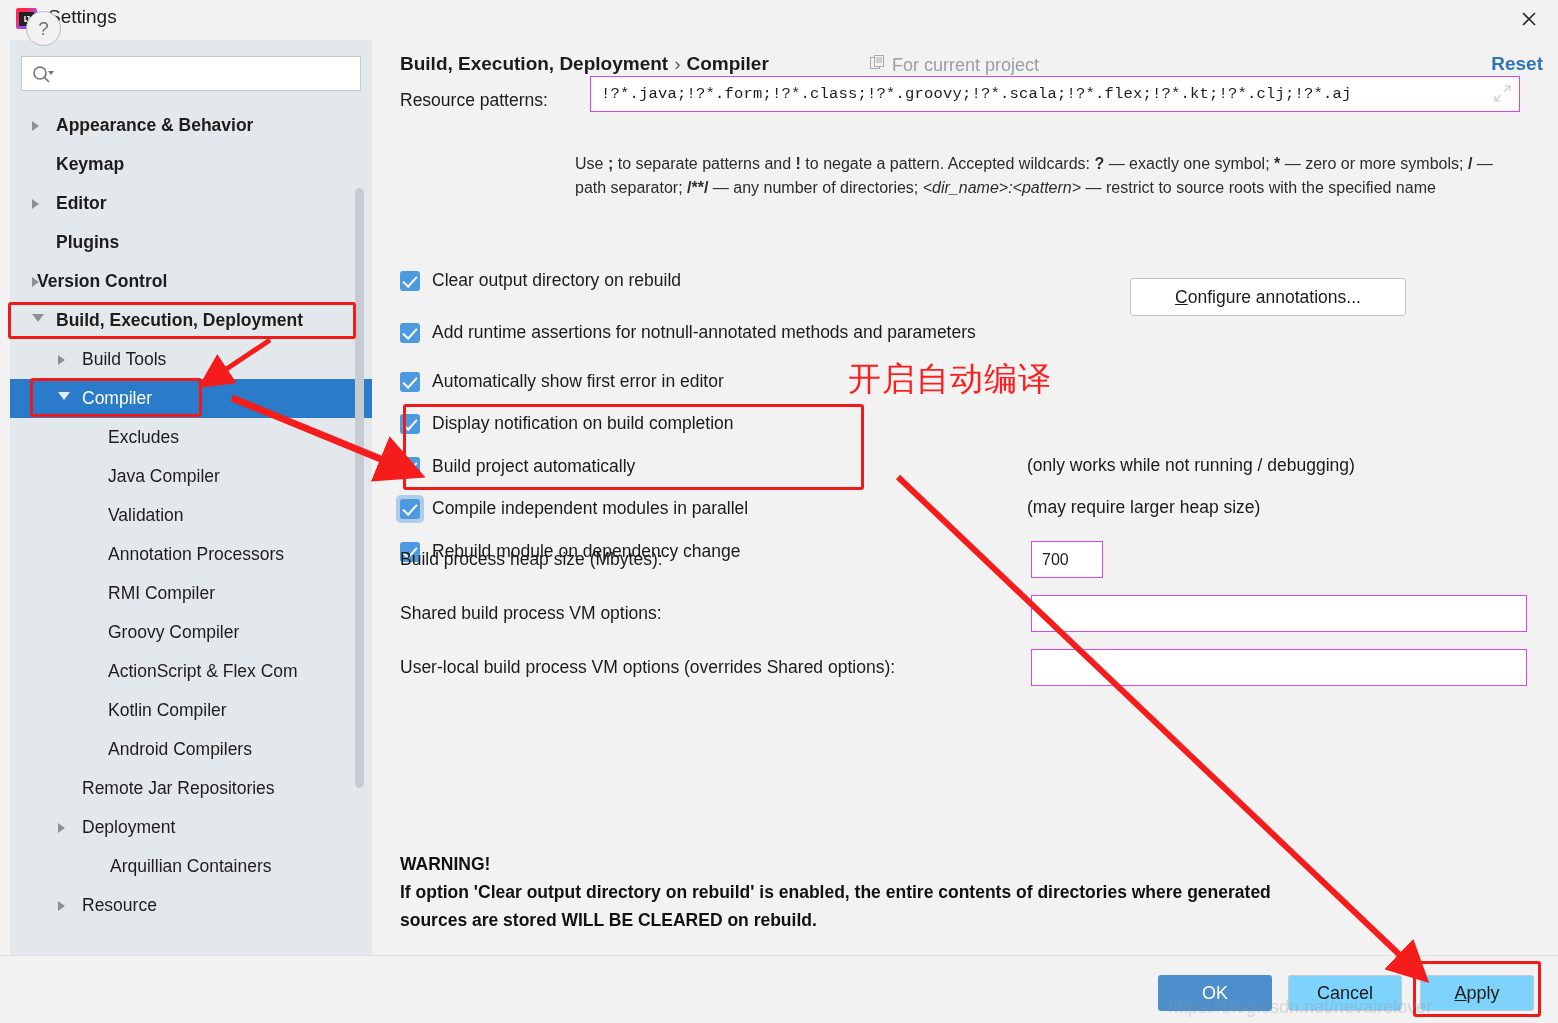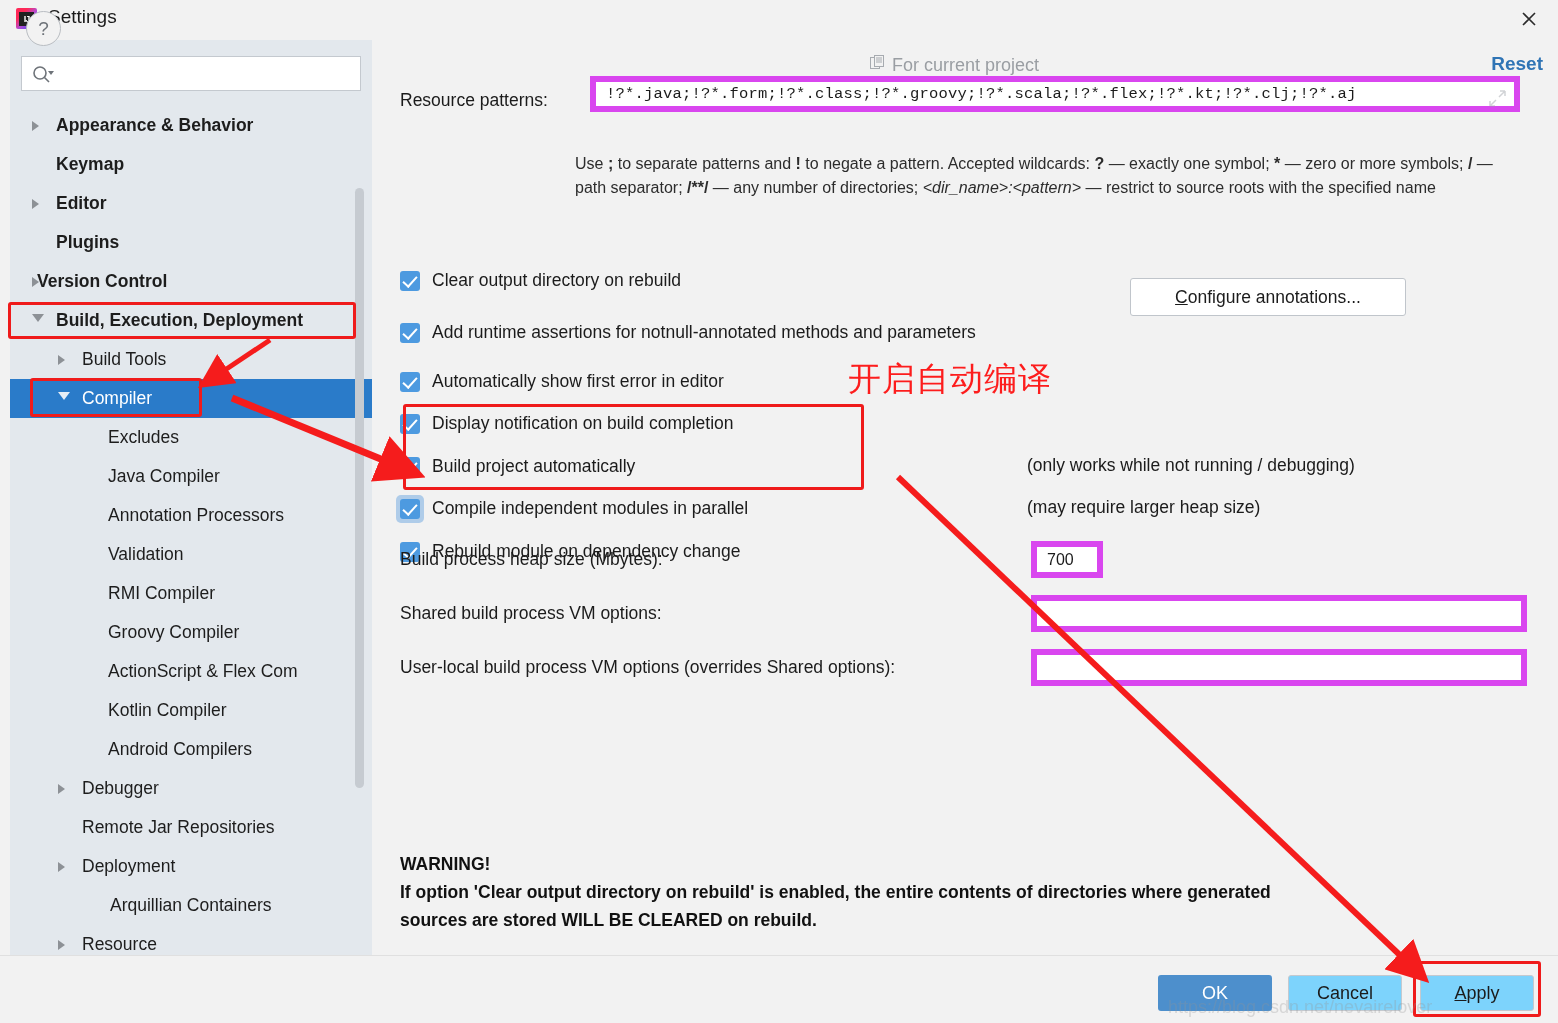--- a/index.html
+++ b/index.html
@@ -98,21 +98,21 @@
     display: flex; align-items: center; gap: 7px;
   }
   .reset-link {
     position: absolute; right: 15px; top: 13px;
     font-size: 19px; font-weight: bold; color: #2f74b5; cursor: pointer;
   }
 
   .lbl-static { position: absolute; font-size: 17.5px; color: #1b1b1b; }
 
   .field {
-    position: absolute; background: #ffffff; border: 6px solid #d946ef;
+    position: absolute; background: #ffffff; border: 1px solid #d946ef;
   }
   .field input {
     width: 100%; height: 100%; border: none; outline: none; background: transparent;
     padding: 0 10px; font-family: "Liberation Sans", sans-serif; font-size: 16px; color: #1b1b1b;
   }
   .field.mono input { font-family: "Liberation Mono", monospace; font-size: 15.5px; letter-spacing: .2px; }
   .expand-ic { position: absolute; right: 8px; top: 8px; opacity: .45; cursor: pointer; }
 
   .hint { position: absolute; left: 203px; top: 112px; width: 930px; font-size: 16px; color: #2c2c2c; line-height: 24px; }
   .hint b { font-weight: bold; }
@@ -266,36 +266,36 @@
         </div>
         <div class="tree-row">
           <span class="lbl" style="margin-left: 98px;">Java Compiler</span>
           <span class="copy-ic"><svg width="15" height="16" viewBox="0 0 15 16">
               <rect x="0.5" y="2.5" width="9" height="11" stroke="#7f858b" fill="none"></rect>
               <rect x="4.5" y="0.5" width="9" height="11" stroke="#7f858b" fill="#e3e8ed"></rect>
               <path d="M6 3.5 h6 M6 5.5 h6 M6 7.5 h6" stroke="#7f858b" stroke-width="1"></path>
             </svg></span>
         </div>
         <div class="tree-row">
+          <span class="lbl" style="margin-left: 98px;">Validation</span>
+          <span class="copy-ic"><svg width="15" height="16" viewBox="0 0 15 16">
+              <rect x="0.5" y="2.5" width="9" height="11" stroke="#7f858b" fill="none"></rect>
+              <rect x="4.5" y="0.5" width="9" height="11" stroke="#7f858b" fill="#e3e8ed"></rect>
+              <path d="M6 3.5 h6 M6 5.5 h6 M6 7.5 h6" stroke="#7f858b" stroke-width="1"></path>
+            </svg></span>
+        </div>
+        <div class="tree-row">
           <span class="lbl" style="margin-left: 98px;">Annotation Processors</span>
           <span class="copy-ic"><svg width="15" height="16" viewBox="0 0 15 16">
               <rect x="0.5" y="2.5" width="9" height="11" stroke="#7f858b" fill="none"></rect>
               <rect x="4.5" y="0.5" width="9" height="11" stroke="#7f858b" fill="#e3e8ed"></rect>
               <path d="M6 3.5 h6 M6 5.5 h6 M6 7.5 h6" stroke="#7f858b" stroke-width="1"></path>
             </svg></span>
         </div>
         <div class="tree-row">
-          <span class="lbl" style="margin-left: 98px;">Validation</span>
-          <span class="copy-ic"><svg width="15" height="16" viewBox="0 0 15 16">
-              <rect x="0.5" y="2.5" width="9" height="11" stroke="#7f858b" fill="none"></rect>
-              <rect x="4.5" y="0.5" width="9" height="11" stroke="#7f858b" fill="#e3e8ed"></rect>
-              <path d="M6 3.5 h6 M6 5.5 h6 M6 7.5 h6" stroke="#7f858b" stroke-width="1"></path>
-            </svg></span>
-        </div>
-        <div class="tree-row">
           <span class="lbl" style="margin-left: 98px;">RMI Compiler</span>
           <span class="copy-ic"><svg width="15" height="16" viewBox="0 0 15 16">
               <rect x="0.5" y="2.5" width="9" height="11" stroke="#7f858b" fill="none"></rect>
               <rect x="4.5" y="0.5" width="9" height="11" stroke="#7f858b" fill="#e3e8ed"></rect>
               <path d="M6 3.5 h6 M6 5.5 h6 M6 7.5 h6" stroke="#7f858b" stroke-width="1"></path>
             </svg></span>
         </div>
         <div class="tree-row">
           <span class="lbl" style="margin-left: 98px;">Groovy Compiler</span>
           <span class="copy-ic"><svg width="15" height="16" viewBox="0 0 15 16">
@@ -320,24 +320,20 @@
               <path d="M6 3.5 h6 M6 5.5 h6 M6 7.5 h6" stroke="#7f858b" stroke-width="1"></path>
             </svg></span>
         </div>
         <div class="tree-row">
           <span class="lbl" style="margin-left: 98px;">Android Compilers</span>
           <span class="copy-ic"><svg width="15" height="16" viewBox="0 0 15 16">
               <rect x="0.5" y="2.5" width="9" height="11" stroke="#7f858b" fill="none"></rect>
               <rect x="4.5" y="0.5" width="9" height="11" stroke="#7f858b" fill="#e3e8ed"></rect>
               <path d="M6 3.5 h6 M6 5.5 h6 M6 7.5 h6" stroke="#7f858b" stroke-width="1"></path>
             </svg></span>
-        </div>
-        <div class="tree-row">
-          <span class="arrow" style="left: 48px;"></span>
-          <span class="lbl" style="margin-left: 72px;">Debugger</span>
         </div>
         <div class="tree-row">
           <span class="lbl" style="margin-left: 72px;">Remote Jar Repositories</span>
           <span class="copy-ic"><svg width="15" height="16" viewBox="0 0 15 16">
               <rect x="0.5" y="2.5" width="9" height="11" stroke="#7f858b" fill="none"></rect>
               <rect x="4.5" y="0.5" width="9" height="11" stroke="#7f858b" fill="#e3e8ed"></rect>
               <path d="M6 3.5 h6 M6 5.5 h6 M6 7.5 h6" stroke="#7f858b" stroke-width="1"></path>
             </svg></span>
         </div>
         <div class="tree-row">
@@ -362,20 +358,23 @@
           <span class="lbl" style="margin-left: 72px;">Resource</span>
         </div>
       </div>
     <div class="tree-scroll-track">
       <div class="tree-scroll"></div>
     </div>
   </div>
 
   <div class="main">
 
+    <div class="breadcrumb">
+      <span>Build, Execution, Deployment</span><span class="crumb-sep">›</span><span>Compiler</span>
+    </div>
 
     <div class="forproj">
       <span>
         <svg width="15" height="16" viewBox="0 0 15 16">
           <rect x="0.5" y="2.5" width="9" height="11" stroke="#a7abb0" fill="none"></rect>
           <rect x="4.5" y="0.5" width="9" height="11" stroke="#a7abb0" fill="#f2f2f2"></rect>
           <path d="M6 3 h6 M6 5 h6 M6 7 h6" stroke="#a7abb0" stroke-width="1"></path>
         </svg>
       </span>
       <span>For current project</span>

